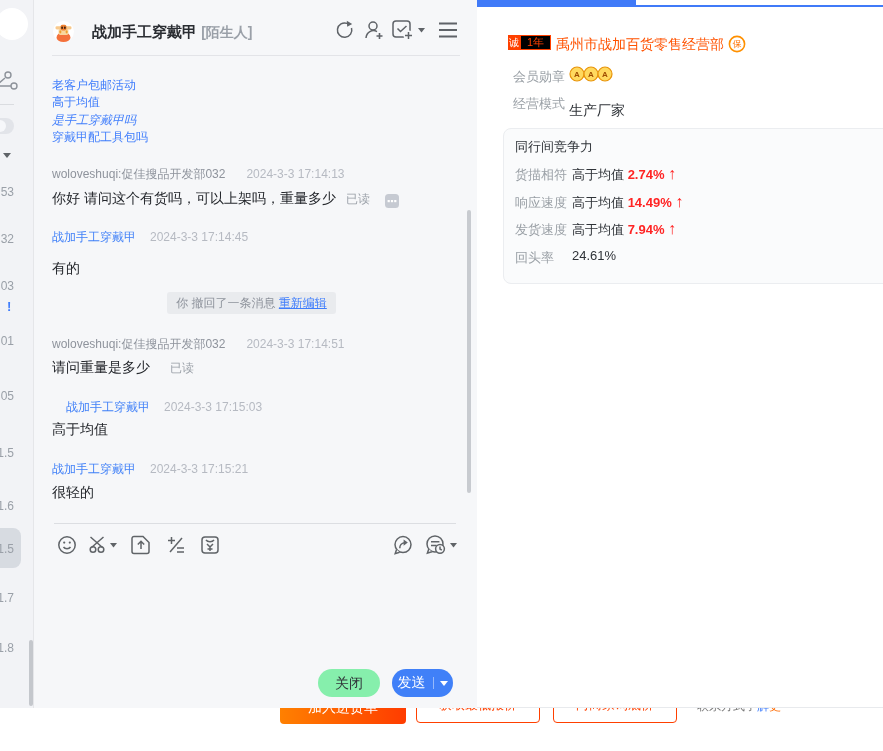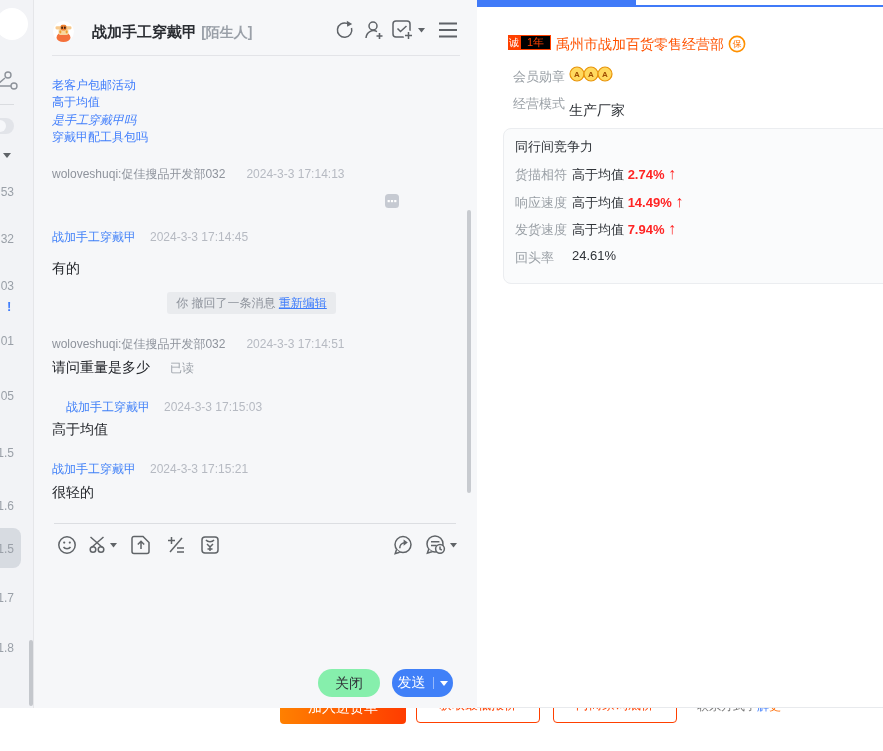--- a/index.html
+++ b/index.html
@@ -122,20 +122,21 @@
       </g>
     </svg>
     <div class="abs" style="left:18px; top:55px; width:408px; height:1px; background:#e3e4e8;"></div>
 
     <div class="abs link12" style="left:18px; top:77px;">老客户包邮活动</div>
     <div class="abs link12" style="left:18px; top:94px;">高于均值</div>
     <div class="abs link12" style="left:18px; top:112px;font-style:italic;">是手工穿戴甲吗</div>
     <div class="abs link12" style="left:18px; top:129px;">穿戴甲配工具包吗</div>
 
     <div class="abs" style="left:18px; top:164px;"><span class="mname-g">woloveshuqi:促佳搜品开发部032</span><span class="mtime" style="margin-left:21px;">2024-3-3 17:14:13</span></div>
+    <div class="abs" style="left:18px; top:189px;"><span class="mbody">你好 请问这个有货吗，可以上架吗，重量多少</span><span class="mread" style="margin-left:10px;">已读</span></div>
     <svg class="abs" style="left:351px; top:194px;" width="14" height="14" viewBox="0 0 14 14">
       <rect x="0" y="0" width="14" height="14" rx="3.5" fill="#c6cad2"></rect>
       <rect x="2.6" y="6" width="2.2" height="2.2" fill="#fff"></rect>
       <rect x="5.9" y="6" width="2.2" height="2.2" fill="#fff"></rect>
       <rect x="9.2" y="6" width="2.2" height="2.2" fill="#fff"></rect>
     </svg>
 
     <div class="abs" style="left:18px; top:227px;"><span class="mname-b">战加手工穿戴甲</span><span class="mtime">2024-3-3 17:14:45</span></div>
     <div class="abs mbody" style="left:18px; top:260px;">有的</div>
 

